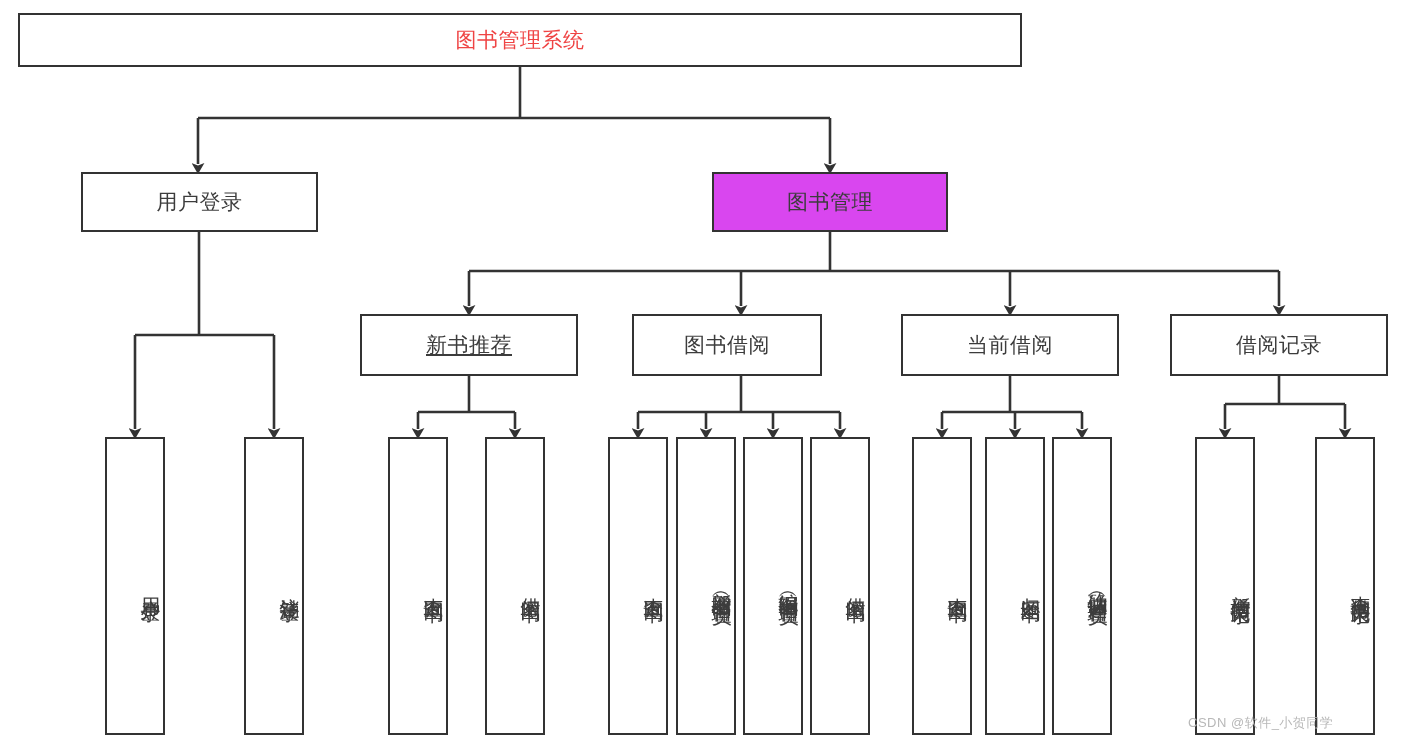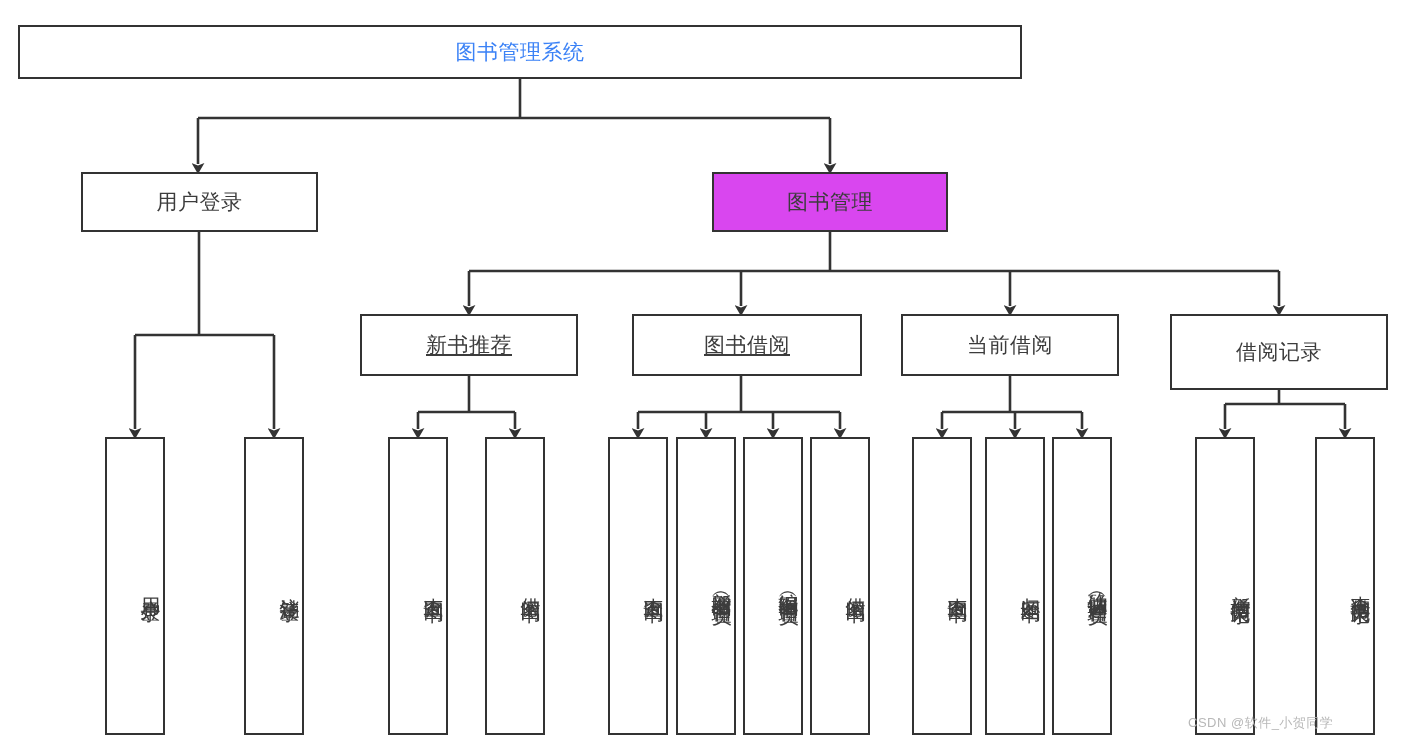--- a/index.html
+++ b/index.html
@@ -114,45 +114,45 @@
       <path d="M 1015 412 L 1015 429" marker-end="url(#arrow)"></path>
       <path d="M 1082 412 L 1082 429" marker-end="url(#arrow)"></path>
 
       <path d="M 1279 376 L 1279 404"></path>
       <path d="M 1225 404 L 1345 404"></path>
       <path d="M 1225 404 L 1225 429" marker-end="url(#arrow)"></path>
       <path d="M 1345 404 L 1345 429" marker-end="url(#arrow)"></path>
     </g>
   </svg>
 
-  <div class="node horiz" style="left: 18px; top: 25px; width: 1004px; height: 54px; border-color: rgb(51, 51, 51); background: rgb(255, 255, 255); color: #3b82f6;">
+  <div class="node horiz" style="left: 18px; top: 13px; width: 1004px; height: 54px; border-color: rgb(51, 51, 51); background: rgb(255, 255, 255); color: #ef4444;">
     <span class="label">图书管理系统</span>
   </div>
 
   <div class="node horiz" style="left: 81px; top: 172px; width: 237px; height: 60px; border-color: rgb(51, 51, 51); background: rgb(255, 255, 255); color: rgb(60, 60, 60);">
     <span class="label">用户登录</span>
   </div>
 
   <div class="node horiz" style="left: 712px; top: 172px; width: 236px; height: 60px; border-color: rgb(51, 51, 51); background: #d946ef; color: rgb(60, 60, 60);">
     <span class="label">图书管理</span>
   </div>
 
   <div class="node horiz" style="left: 360px; top: 314px; width: 218px; height: 62px; border-color: rgb(51, 51, 51); background: rgb(255, 255, 255); color: rgb(60, 60, 60); text-decoration: underline;">
     <span class="label">新书推荐</span>
   </div>
 
-  <div class="node horiz" style="left: 632px; top: 314px; width: 230px; height: 62px; border-color: rgb(51, 51, 51); background: rgb(255, 255, 255); color: rgb(60, 60, 60); text-decoration: underline;">
+  <div class="node horiz" style="left: 632px; top: 314px; width: 190px; height: 62px; border-color: rgb(51, 51, 51); background: rgb(255, 255, 255); color: rgb(60, 60, 60);">
     <span class="label">图书借阅</span>
   </div>
 
   <div class="node horiz" style="left: 901px; top: 314px; width: 218px; height: 62px; border-color: rgb(51, 51, 51); background: rgb(255, 255, 255); color: rgb(60, 60, 60);">
     <span class="label">当前借阅</span>
   </div>
 
-  <div class="node horiz" style="left: 1170px; top: 314px; width: 218px; height: 76px; border-color: rgb(51, 51, 51); background: rgb(255, 255, 255); color: rgb(60, 60, 60);">
+  <div class="node horiz" style="left: 1170px; top: 314px; width: 218px; height: 62px; border-color: rgb(51, 51, 51); background: rgb(255, 255, 255); color: rgb(60, 60, 60);">
     <span class="label">借阅记录</span>
   </div>
 
   <div class="node vert" style="left: 105px; top: 437px; width: 60px; height: 298px; border-color: rgb(51, 51, 51); background: rgb(255, 255, 255); color: rgb(60, 60, 60);">
     <span class="label">用户登录</span>
   </div>
 
   <div class="node vert" style="left: 244px; top: 437px; width: 60px; height: 298px; border-color: rgb(51, 51, 51); background: rgb(255, 255, 255); color: rgb(60, 60, 60);">
     <span class="label">注销登录</span>
   </div>

